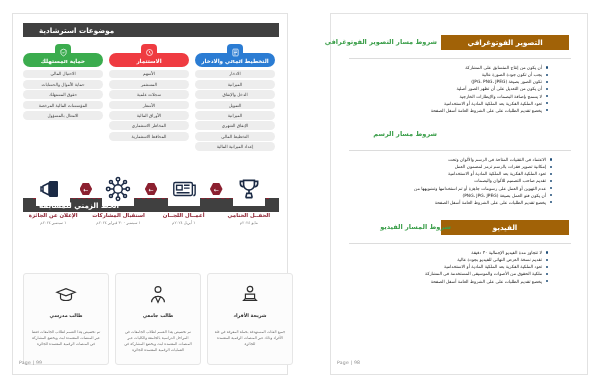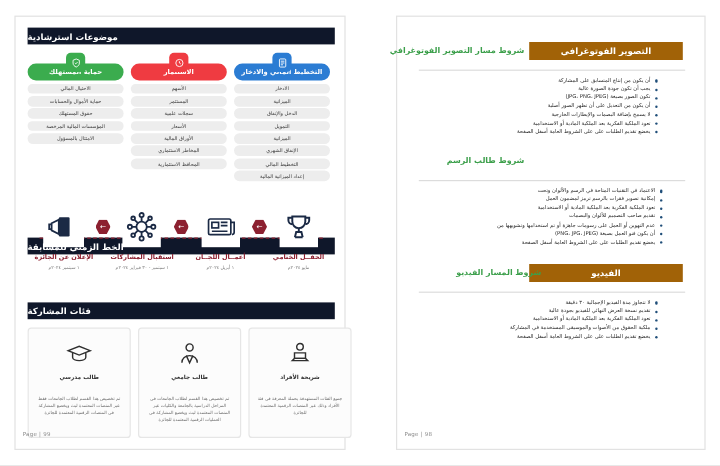--- a/index.html
+++ b/index.html
@@ -81,28 +81,28 @@
     bottom: 9px;
     font-size: 4.6px;
     color: #8a8a8a;
     letter-spacing: .2px;
   }
 
   
   .gold-bar {
     position: absolute;
     height: 14px;
-    background: #0f172a;
+    background: #404040;
     color: #ffffff;
     font-size: 7.2px;
     font-weight: bold;
     display: flex;
     align-items: center;
     justify-content: flex-end;
-    padding-left: 0;
+    padding-left: 16px;
     padding-right: 8px;
   }
 
   
   .cols { position: absolute; display: flex; gap: 6px; }
   .col { width: 80px; display: flex; flex-direction: column; align-items: center; }
   .col-badge {
     width: 16px; height: 16px;
     border-radius: 4px;
     display: flex; align-items: center; justify-content: center;
@@ -181,21 +181,21 @@
       <ul class="bullets" style="left:18px; top:50px; width:200px;">
         <li>أن يكون من إنتاج المتسابق على المشاركة</li>
         <li>يجب أن تكون جودة الصورة عالية</li>
         <li>تكون الصور بصيغة (JPG، PNG، JPEG)</li>
         <li>أن يكون من التعديل على أن تظهر الصور أصلية</li>
         <li>لا يسمح بإضافة البصمات والإيطارات الخارجية</li>
         <li>تعود الملكية الفكرية بعد الملكية المادية أو الاستخدامية</li>
         <li>يخضع تقديم الطلبات على على الشروط العامة أسفل الصفحة</li>
       </ul>
 
-      <div class="green-sub" style="left:54px; top:116px; width:52px;">شروط طالب الرسم</div>
+      <div class="green-sub" style="left:54px; top:116px; width:52px;">شروط مسار الرسم</div>
       <div class="rule" style="left:18px; top:136px; width:222px;"></div>
       <ul class="bullets" style="left:10px; top:142px; width:212px;">
         <li>الاعتماد في التقنيات المتاحة في الرسم والألوان وتحت</li>
         <li>إمكانية تصوير فقرات بالرسم ترمز لمضمون العمل</li>
         <li>تعود الملكية الفكرية بعد الملكية المادية أو الاستخدامية</li>
         <li>تقديم صاحب التصميم للألوان والبصمات</li>
         <li>عدم التهوين أو العمل على رسومات جاهزة أو تم استخدامها وتشويهها من</li>
         <li>أن يكون فنو العمل بصيغة (PNG، JPG، JPEG)</li>
         <li>يخضع تقديم الطلبات على على الشروط العامة أسفل الصفحة</li>
       </ul>
@@ -342,21 +342,20 @@
                 <rect x="10" y="4" width="9" height="16" rx="1" fill="#1b2a45" stroke="none"></rect>
                 <path d="M4 10H2v4h2"></path>
               </svg>
             </div>
             <div class="tl-title">الإعلان عن الجائزة</div>
             <div class="tl-date">١ سبتمبر ٢٠٢٤م</div>
           </div>
         </div>
       </div>
 
-      <div class="gold-bar" style="left:10px; top:238px; width:256px;">فئات المشاركة</div>
 
       <div class="cards" style="left:10px; top:259px;">
 
         <div class="card">
           <div class="card-icon">
             <svg width="22" height="22" viewBox="0 0 24 24" fill="none" stroke="#2f2f2f" stroke-width="1.3">
               <circle cx="12" cy="5.5" r="3"></circle>
               <path d="M7 11h10v5H7z"></path>
                 <path d="M5 18h14l-2-2H7z"></path>
             </svg>

